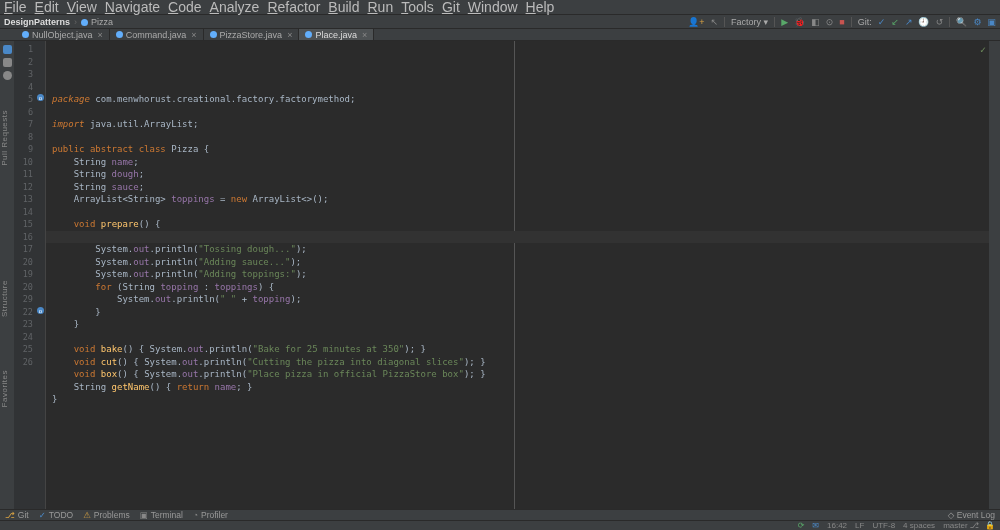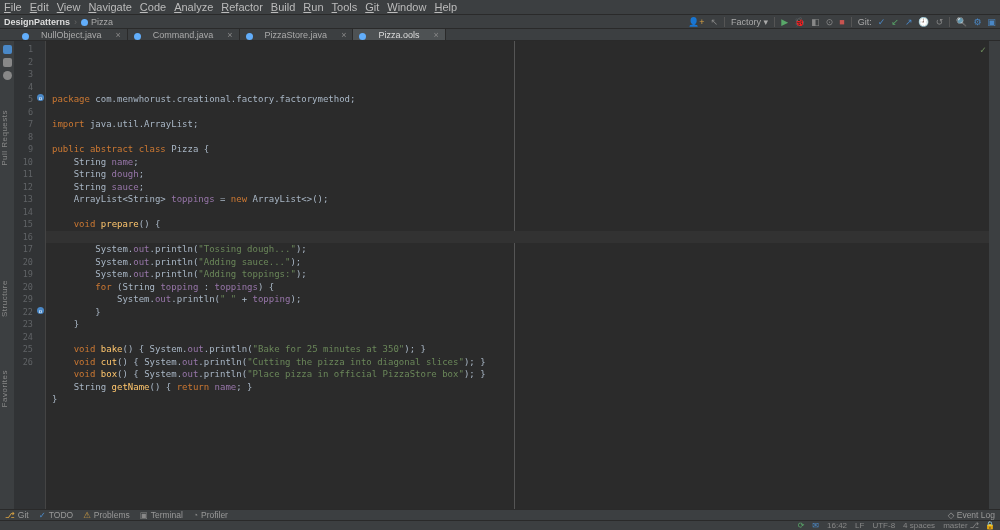--- a/index.html
+++ b/index.html
@@ -1,43 +1,43 @@
 <!DOCTYPE html>
 <html><head>
 <meta charset="utf-8">
 <style>
   * { margin:0; padding:0; box-sizing:border-box; }
   html,body { width:1000px; height:530px; background:#2b2b2b; font-family:"Segoe UI",Arial,sans-serif; font-size:10px; color:#a9b7c6; overflow:hidden; }
-  .menubar { height:14px; background:#3c3f41; display:flex; align-items:center; padding:0 4px; font-size:11px; color:#bbbbbb; }
+  .menubar { height:14px; background:#3c3f41; display:flex; align-items:center; padding:0 4px; font-size:14px; color:#bbbbbb; }
   .menubar span { margin-right:8px; cursor:default; }
   .menubar span u { text-decoration:underline; }
   .navbar { height:14px; background:#3c3f41; display:flex; align-items:center; padding:0 4px; font-size:9px; color:#888; border-top:1px solid #2a2a2a; }
   .navbar .crumb { color:#aaa; margin-right:4px;text-align:center; }
   .navbar .sep { margin-right:4px; color:#666; }
   .navbar .right { margin-left:auto; display:flex; align-items:center; gap:6px; color:#aaa; }
   .tabbar { height:13px; background:#3c3f41; display:flex; align-items:stretch; padding-left:16px; font-size:9px; border-top:1px solid #2a2a2a; border-bottom:1px solid #2a2a2a;}
-  .tab { display:flex; align-items:flex-end; padding:0 6px; color:#aaa; border-right:1px solid #2a2a2a; gap:12px; }
+  .tab { display:flex; align-items:center; padding:0 6px; color:#aaa; border-right:1px solid #2a2a2a; gap:3px; }
   .tab.active { background:#4e5254; color:#ddd; }
   .tab .dot { width:7px; height:7px; border-radius:50%; background:#62aefb; display:inline-block; }
   .tab .close { color:#888; margin-left:2px; }
   .leftgutter { position:absolute; left:0; top:41px; bottom:21px; width:14px; background:#3c3f41; display:flex; flex-direction:column; align-items:center; padding-top:4px; gap:4px; }
   .leftgutter .ticon { width:9px; height:9px; border-radius:2px; }
   .lefttext { position:absolute; left:0; top:110px; writing-mode:vertical-rl; transform:rotate(180deg); font-size:8px; color:#888; letter-spacing:0.5px;}
   .rightgutter { position:absolute; right:0; top:41px; bottom:21px; width:11px; background:#3c3f41; }
   .editor-wrap { position:absolute; left:14px; right:11px; top:41px; bottom:21px; display:flex; background:#2b2b2b; }
   .gutter { width:22px; background:#313335; text-align:right; padding:2px 3px 0 0; font-family:Consolas,monospace; font-size:8.5px; color:#606366; line-height:12.5px; }
   .gutter div { height:12.5px; }
   .marks { width:10px; background:#313335; border-right:1px solid #444; position:relative; }
   .marks .ovr { position:absolute; left:0; width:9px; height:9px; }
   .code { flex:1; font-family:Consolas,monospace; font-size:9px; line-height:12.5px; padding:2px 0 0 6px; white-space:pre; position:relative; }
   .code .ln { height:12.5px; }
   .hl-line { position:absolute; left:0; right:0; height:12.5px; background:#323232; }
   .splitter { position:absolute; top:0; bottom:0; left:468px; width:1px; background:#555; }
   .k { color:#cc7832;margin-top:47px; } .s { color:#6a8759; } .t { color:#a9b7c6; }
-  .n { color:#9876aa; } .m { color:#ffc66d; } .pk { color:#cc7832; }
+  .n { color:#9876aa; } .m { color:#ffc66d; } .pk { color:#cc7832;font-style:italic; }
   .statusbar { position:absolute; left:0; right:0; bottom:10px; height:11px; background:#3c3f41; display:flex; align-items:center; font-size:8.5px; color:#999; padding:0 5px; border-top:1px solid #2a2a2a;}
   .statusbar .item { display:flex; align-items:center; gap:3px; margin-right:10px; }
   .statusbar .rt { margin-left:auto; display:flex; gap:8px; }
   .bottombar { position:absolute; left:0; right:0; bottom:0; height:10px; background:#3c3f41; display:flex; align-items:center; font-size:8px; color:#888; justify-content:flex-end; padding:0 5px; border-top:1px solid #2a2a2a;}
   .check { position:absolute; right:3px; top:3px; color:#6a8759; font-size:10px; }
   svg { display:block; }
 </style>
 </head>
 <body>
 
@@ -97,21 +97,21 @@
       <span>Command.java</span>
       <span class="close">×</span>
     </div>
     <div class="tab">
       <span class="dot"></span>
       <span>PizzaStore.java</span>
       <span class="close">×</span>
     </div>
     <div class="tab active">
       <span class="dot"></span>
-      <span>Pizza.ools</span>
+      <span>Place.java</span>
       <span class="close">×</span>
     </div>
   </div>
 
 <div class="leftgutter">
   <div class="ticon" style="background:#4a88c7"></div>
   <div class="ticon" style="background:#888"></div>
   <div class="ticon" style="background:#888;border-radius:50%"></div>
 </div>
 <div class="lefttext">Pull Requests</div>

